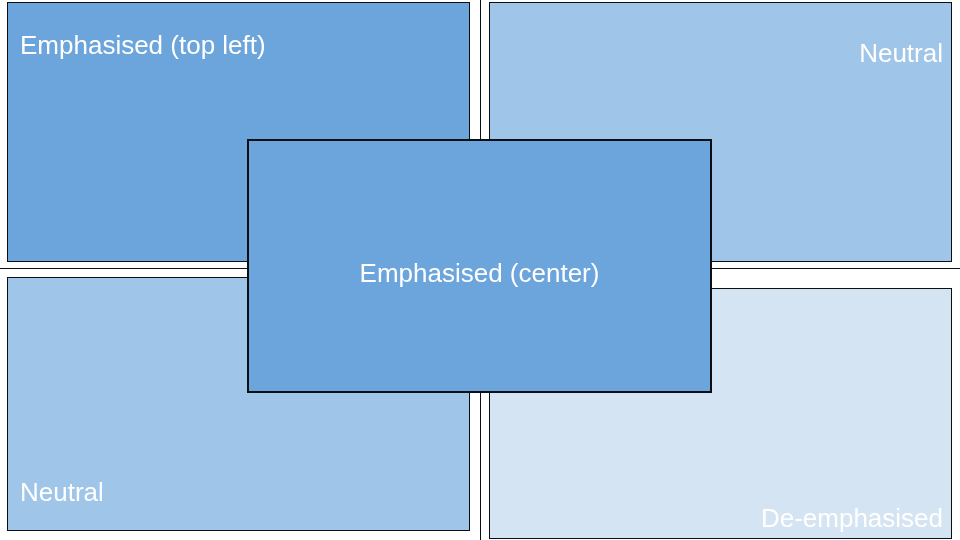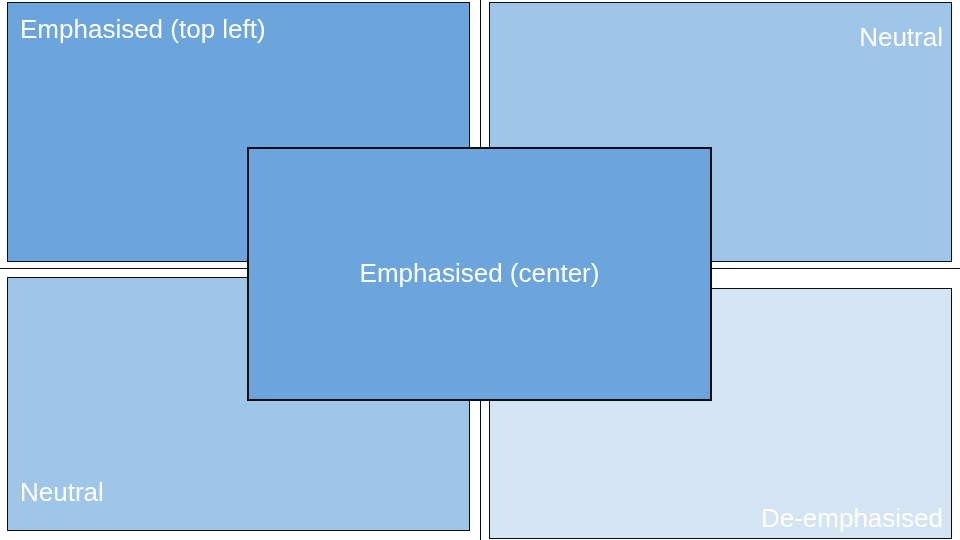--- a/index.html
+++ b/index.html
@@ -30,21 +30,21 @@
   }
   .box {
     position: absolute;
     border: 1.5px solid var(--outline, #000);
     box-sizing: border-box;
     display: flex;
     color: var(--text, #fff);
     font-size: 26px;
     line-height: 1.3;
   }
-  .box .label { display: block; }
+  .box .label { display: block; margin-top: 16px; }
 
   .box-tl {
     left: 7px; top: 2px;
     width: 463px; height: 260px;
     background: var(--emphasised);
     align-items: flex-start; justify-content: flex-start;
     padding: 10px 10px 10px 12px;
   }
   .box-tr {
     left: 489px; top: 2px;
@@ -61,21 +61,21 @@
     padding: 10px 10px 20px 12px;
   }
   .box-br {
     left: 489px; top: 288px;
     width: 463px; height: 251px;
     background: var(--deemphasised);
     align-items: flex-end; justify-content: flex-end;
     padding: 10px 8px 2px 10px;
   }
   .box-center {
-    left: 247px; top: 147px;
+    left: 247px; top: 139px;
     width: 465px; height: 254px;
     background: var(--emphasised);
     border-width: 2px;
     align-items: center; justify-content: center;
     text-align: center;
     z-index: 5;
   }
 </style>
 </head>
 <body>

